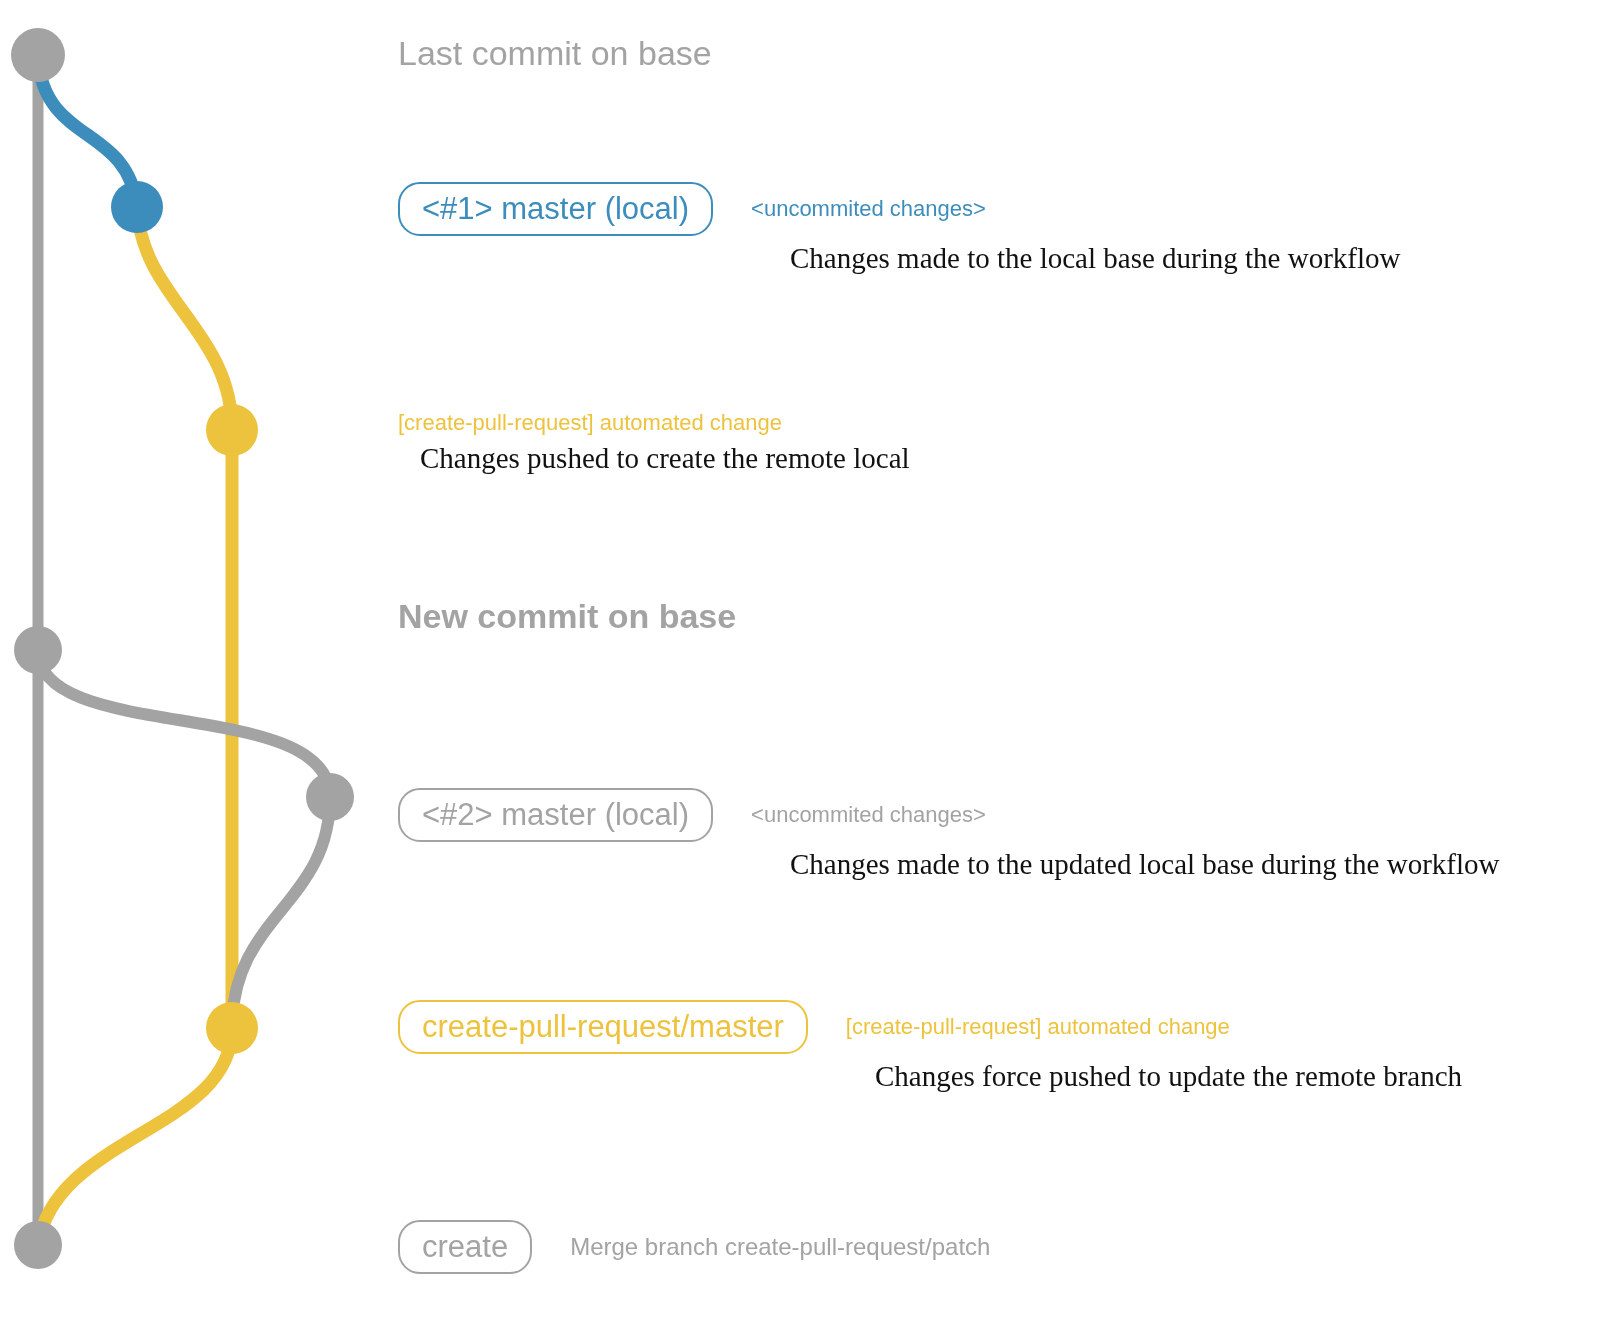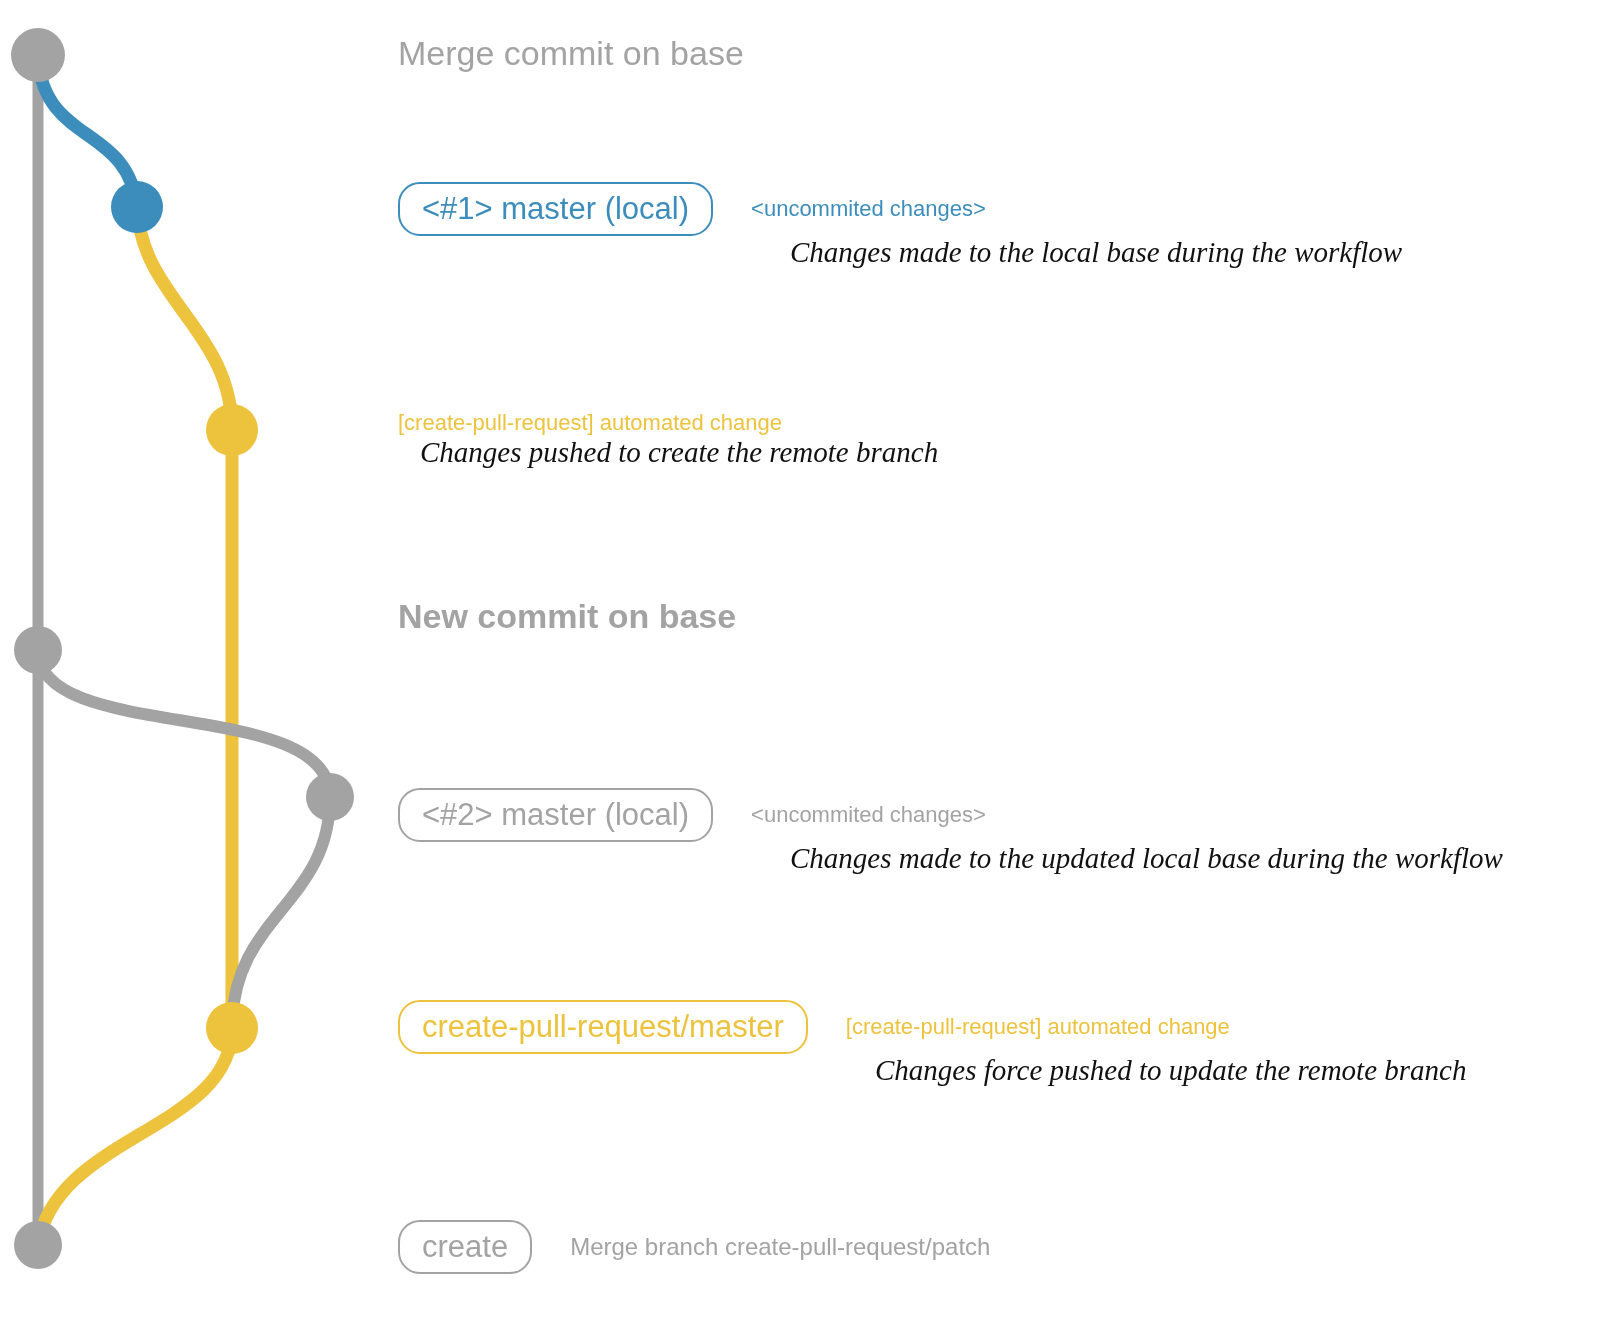--- a/index.html
+++ b/index.html
@@ -48,23 +48,22 @@
     padding: 7px 22px;
     font-size: 31px;
     white-space: nowrap;
     background: #ffffff;
   }
   .side-text {
     font-size: 22px;
     white-space: nowrap;
   }
   .caption {
-    margin-top: 0;
+    margin-top: 6px;
     white-space: nowrap;
-    font-style: italic;
   }
   .blue-text   { color: #3c8dbc; }
   .gray-text   { color: #a3a3a3; }
   .yellow-text { color: #edc23d; }
   .blue-border   { border-color: #3c8dbc; }
   .gray-border   { border-color: #a3a3a3; }
   .yellow-border { border-color: #edc23d; }
 </style>
 </head>
 <body>
@@ -89,33 +88,33 @@
 
     <circle cx="38" cy="55" r="27" fill="#a3a3a3"></circle>
     <circle cx="137" cy="207" r="26" fill="#3c8dbc"></circle>
     <circle cx="232" cy="430" r="26" fill="#edc23d"></circle>
     <circle cx="38" cy="650" r="24" fill="#a3a3a3"></circle>
     <circle cx="330" cy="797" r="24" fill="#a3a3a3"></circle>
     <circle cx="232" cy="1028" r="26" fill="#edc23d"></circle>
     <circle cx="38" cy="1245" r="24" fill="#a3a3a3"></circle>
   </svg>
 
-  <div class="ann sans plain-label" style="left:398px; top:34px;">Merge commit on base</div>
+  <div class="ann sans plain-label" style="left:398px; top:34px;">Last commit on base</div>
 
   <div class="ann" style="left:398px; top:182px;">
     <div class="row-line">
       <span class="badge blue-border blue-text sans">&lt;#1&gt; master (local)</span>
       <span class="side-text blue-text sans">&lt;uncommited changes&gt;</span>
     </div>
     <div class="caption serif" style="margin-left:392px;">Changes made to the local base during the workflow</div>
   </div>
 
   <div class="ann" style="left:398px; top:410px;">
     <div class="side-text yellow-text sans">[create-pull-request] automated change</div>
-    <div class="caption serif" style="margin-left:22px;">Changes pushed to create the remote branch</div>
+    <div class="caption serif" style="margin-left:22px;">Changes pushed to create the remote local</div>
   </div>
 
   <div class="ann sans plain-label" style="left:398px; top:597px;font-weight:bold;">New commit on base</div>
 
   <div class="ann" style="left:398px; top:788px;">
     <div class="row-line">
       <span class="badge gray-border gray-text sans">&lt;#2&gt; master (local)</span>
       <span class="side-text gray-text sans">&lt;uncommited changes&gt;</span>
     </div>
     <div class="caption serif" style="margin-left:392px;">Changes made to the updated local base during the workflow</div>

